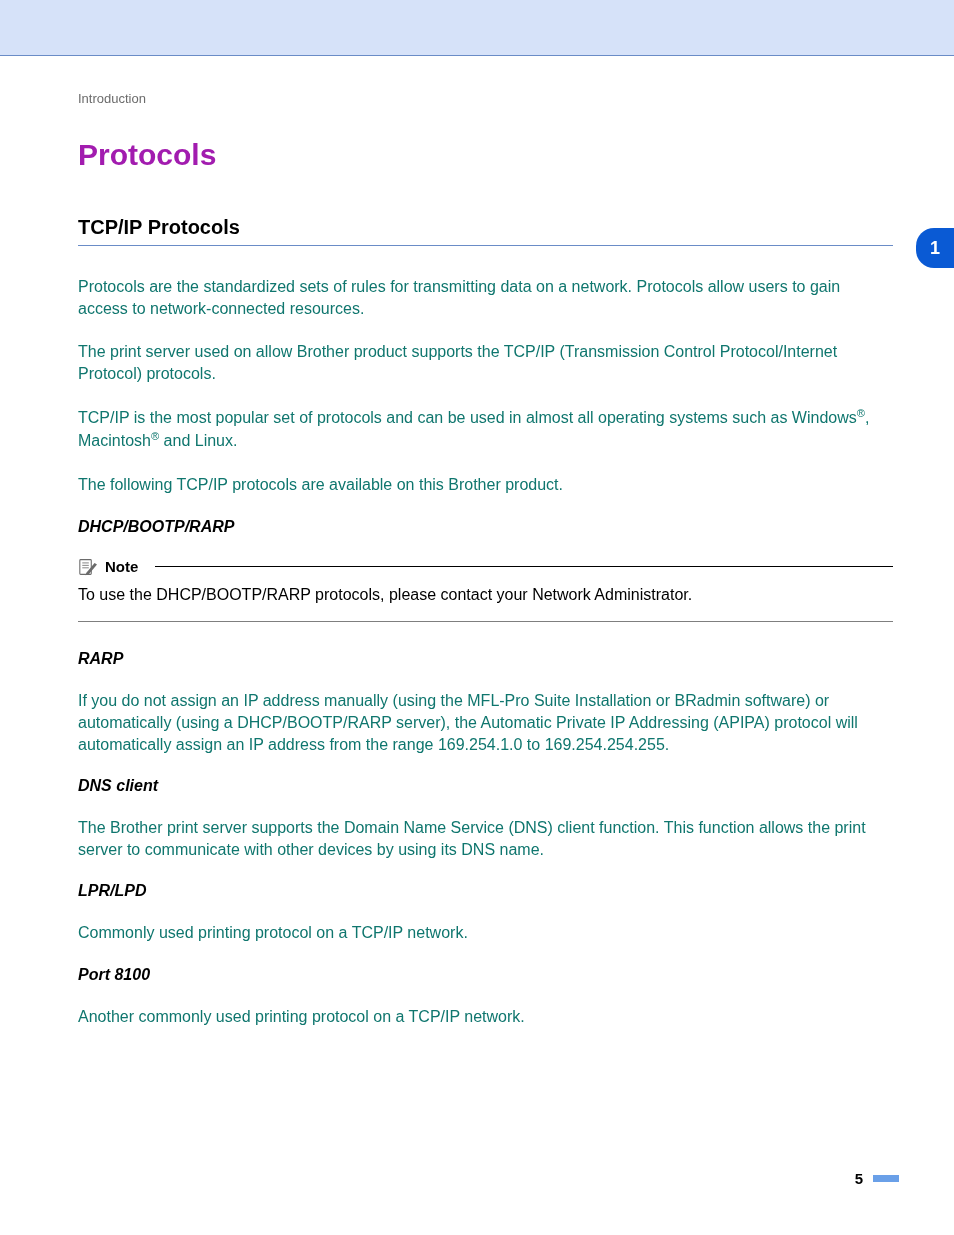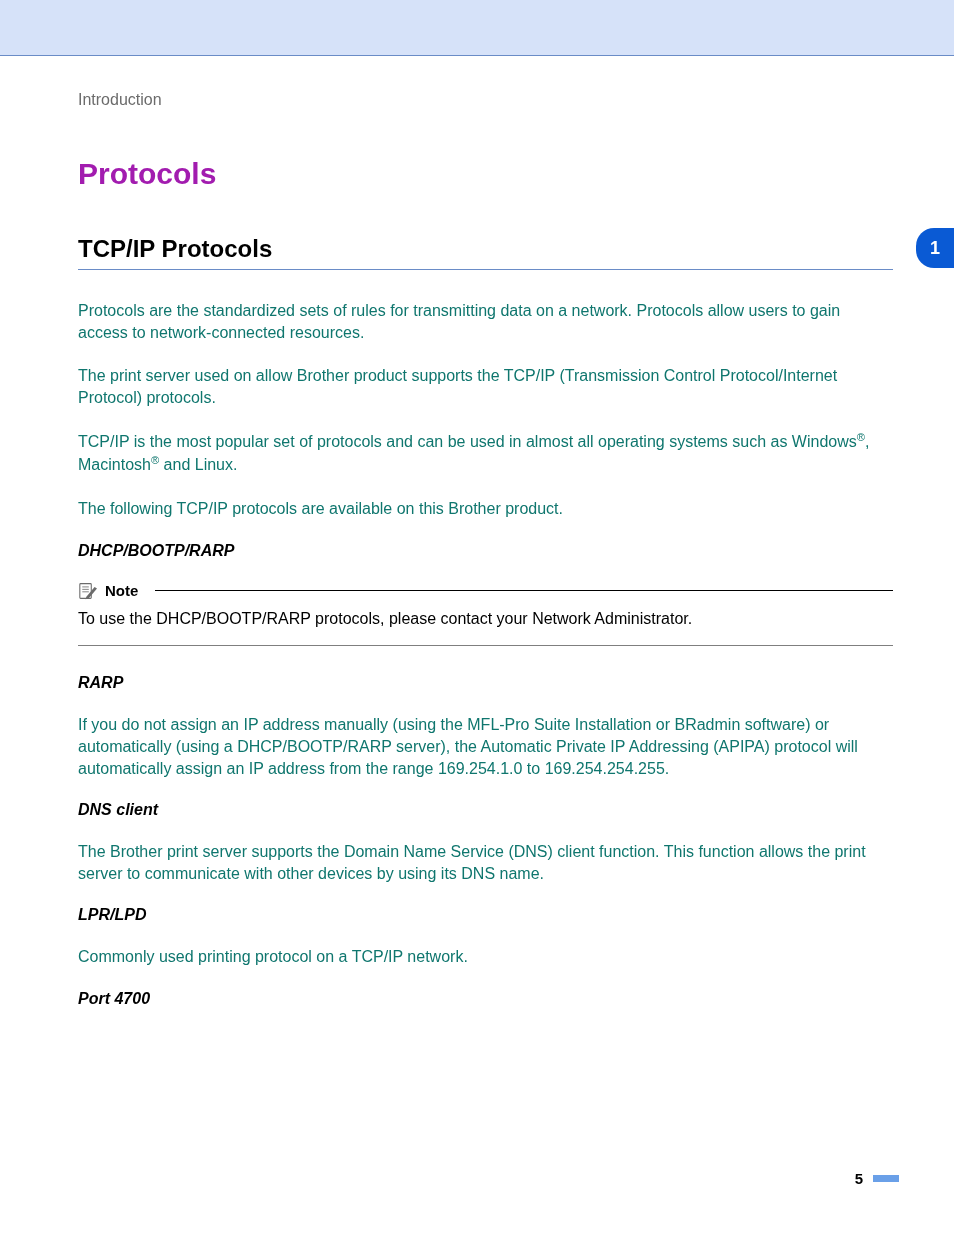--- a/index.html
+++ b/index.html
@@ -14,34 +14,34 @@
   .top-band {
     height: 56px;
     background: #d6e2f9;
     border-bottom: 1px solid #6a8cc7;
   }
   .content {
     padding: 35px 61px 0 78px;
     position: relative;
   }
   .breadcrumb {
-    font-size: 16px;
+    font-size: 13px;
     color: #6b6b6b;
-    margin-bottom: 48px;
+    margin-bottom: 32px;
     font-family: Helvetica, Arial, sans-serif;
   }
   h1.main-title {
     font-size: 30px;
     font-weight: bold;
     color: #a21caf;
     margin-bottom: 44px;
     font-family: Helvetica, Arial, sans-serif;
   }
   h2.sub-title {
-    font-size: 24px;
+    font-size: 20px;
     font-weight: bold;
     color: #000;
     margin-bottom: 6px;
     font-family: Helvetica, Arial, sans-serif;
   }
   .h2-rule {
     height: 1px;
     background: #6a8cc7;
     margin-bottom: 30px;
   }
@@ -178,20 +178,21 @@
 
   <h3 class="proto">RARP</h3>
   <p class="body">If you do not assign an IP address manually (using the MFL-Pro Suite Installation or BRadmin software) or automatically (using a DHCP/BOOTP/RARP server), the Automatic Private IP Addressing (APIPA) protocol will automatically assign an IP address from the range 169.254.1.0 to 169.254.254.255.</p>
 
   <h3 class="proto">DNS client</h3>
   <p class="body">The Brother print server supports the Domain Name Service (DNS) client function. This function allows the print server to communicate with other devices by using its DNS name.</p>
 
   <h3 class="proto">LPR/LPD</h3>
   <p class="body">Commonly used printing protocol on a TCP/IP network.</p>
 
-  <h3 class="proto">Port 4700</h3>
+  <h3 class="proto">Port 8100</h3>
+  <p class="body">Another commonly used printing protocol on a TCP/IP network.</p>
 
 </div>
 
 <div class="page-footer">
   <span class="page-num">5</span>
   <span class="page-marker"></span>
 </div>
 
 </body></html>

